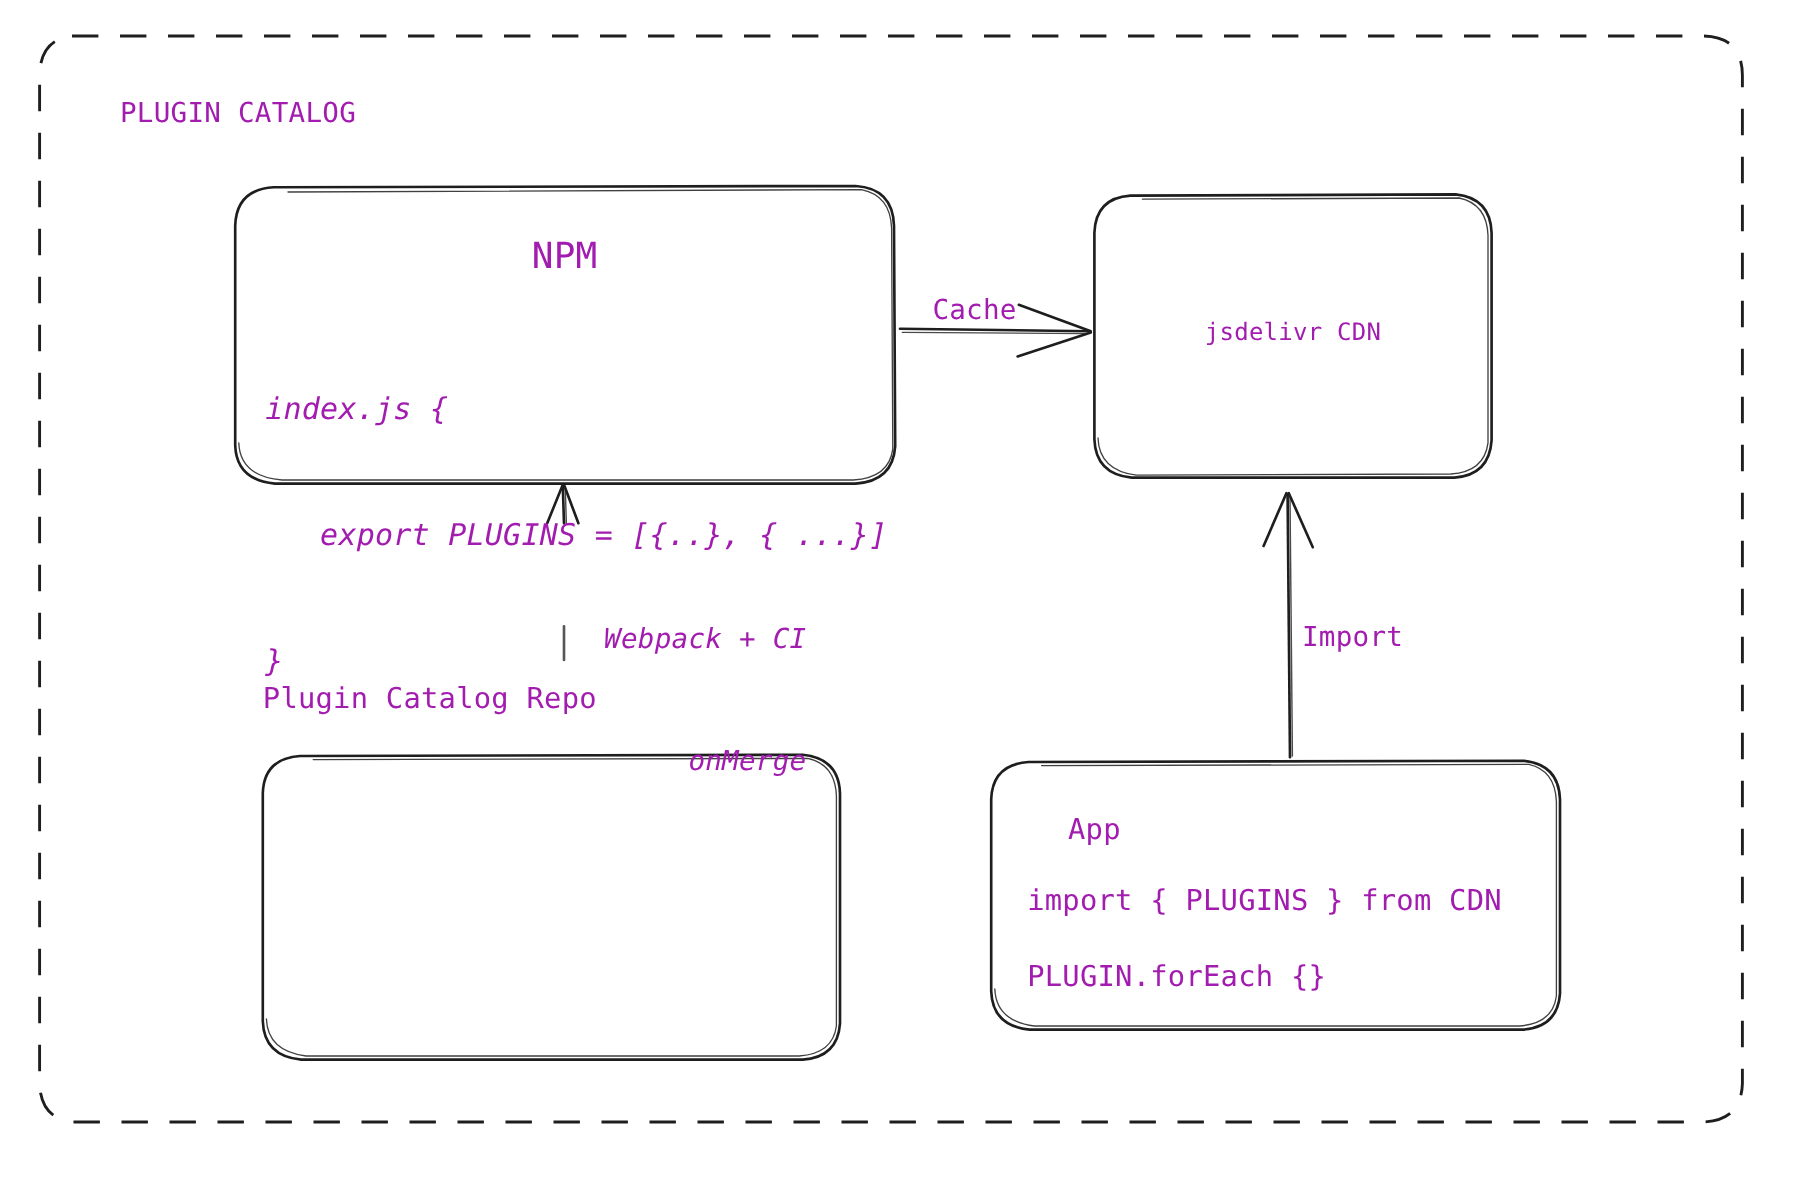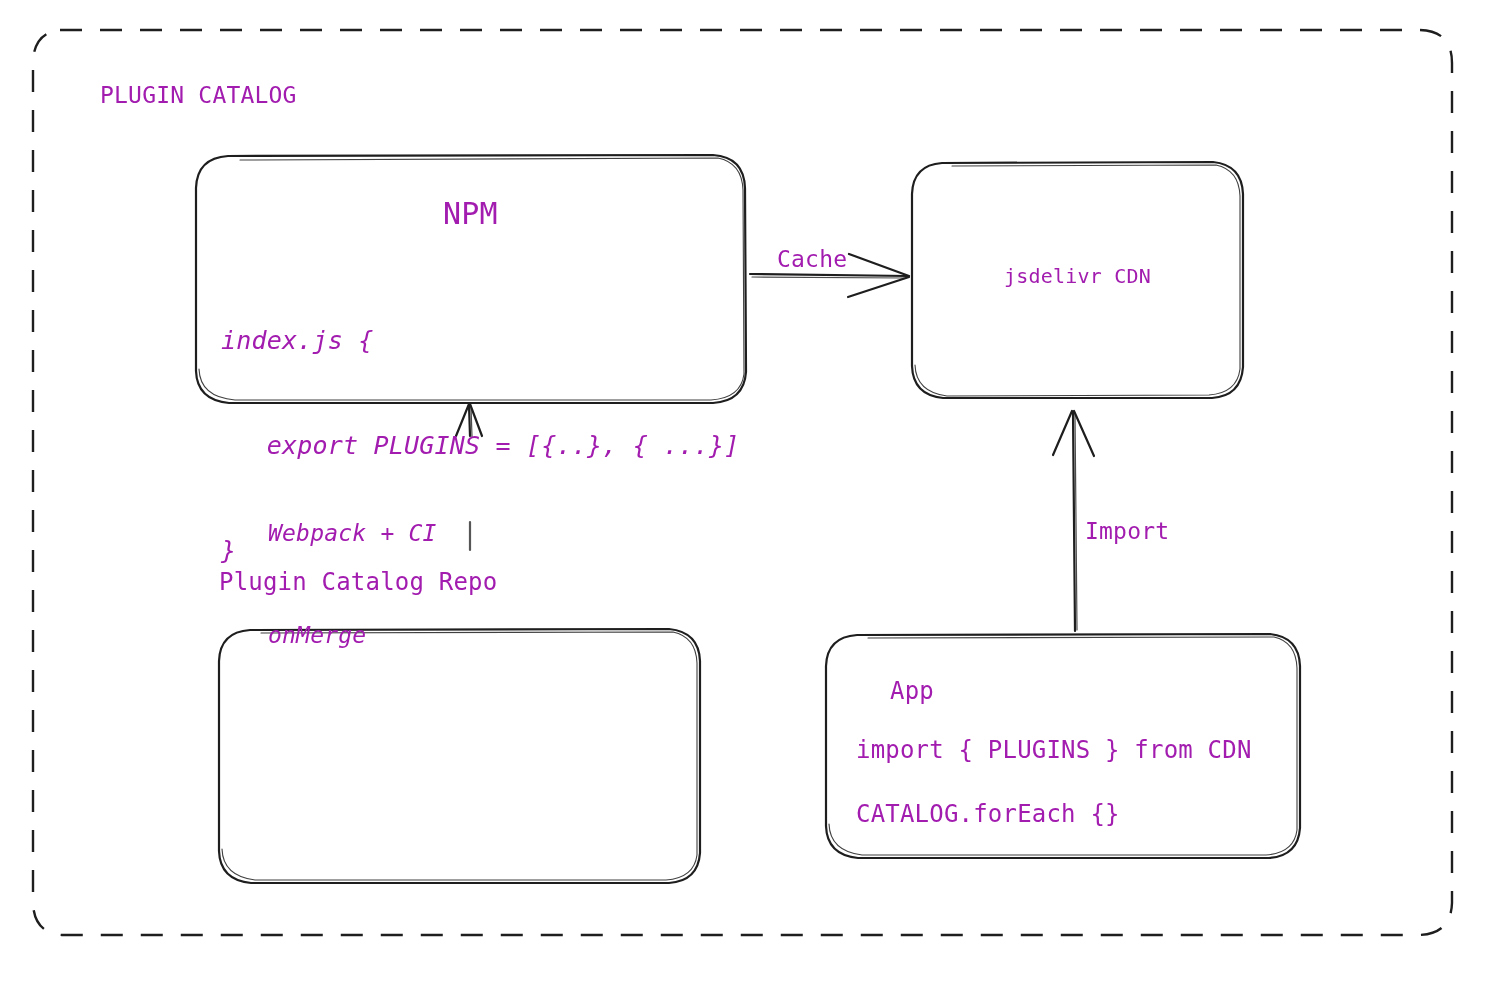--- a/index.html
+++ b/index.html
@@ -79,21 +79,21 @@
   #cache-label {
     left: 777px;
     top: 198px;
     font-size: 23px;
     margin-top: 48px;
   }
   #webpack-label {
     left: 268px;
     top: 448px;
     width: 404px;
-    text-align: left;
+    text-align: right;
     font-size: 23px;
     line-height: 34px;
   }
   #repo-title {
     left: 219px;
     top: 568px;
     width: 481px;
     text-align: left;
     font-size: 24px;
   }
@@ -270,15 +270,15 @@
   <div class="label" id="repo-list">
     
   </div>
 
   <div class="label" id="import-label">Import</div>
 
   <div class="label" id="app-title">App</div>
 
   <div class="label" id="app-code-1">import { PLUGINS } from CDN</div>
 
-  <div class="label" id="app-code-2">CATALOG.forEach {}</div>
+  <div class="label" id="app-code-2">PLUGIN.forEach {}</div>
 
 </div>
 
 </body></html>

